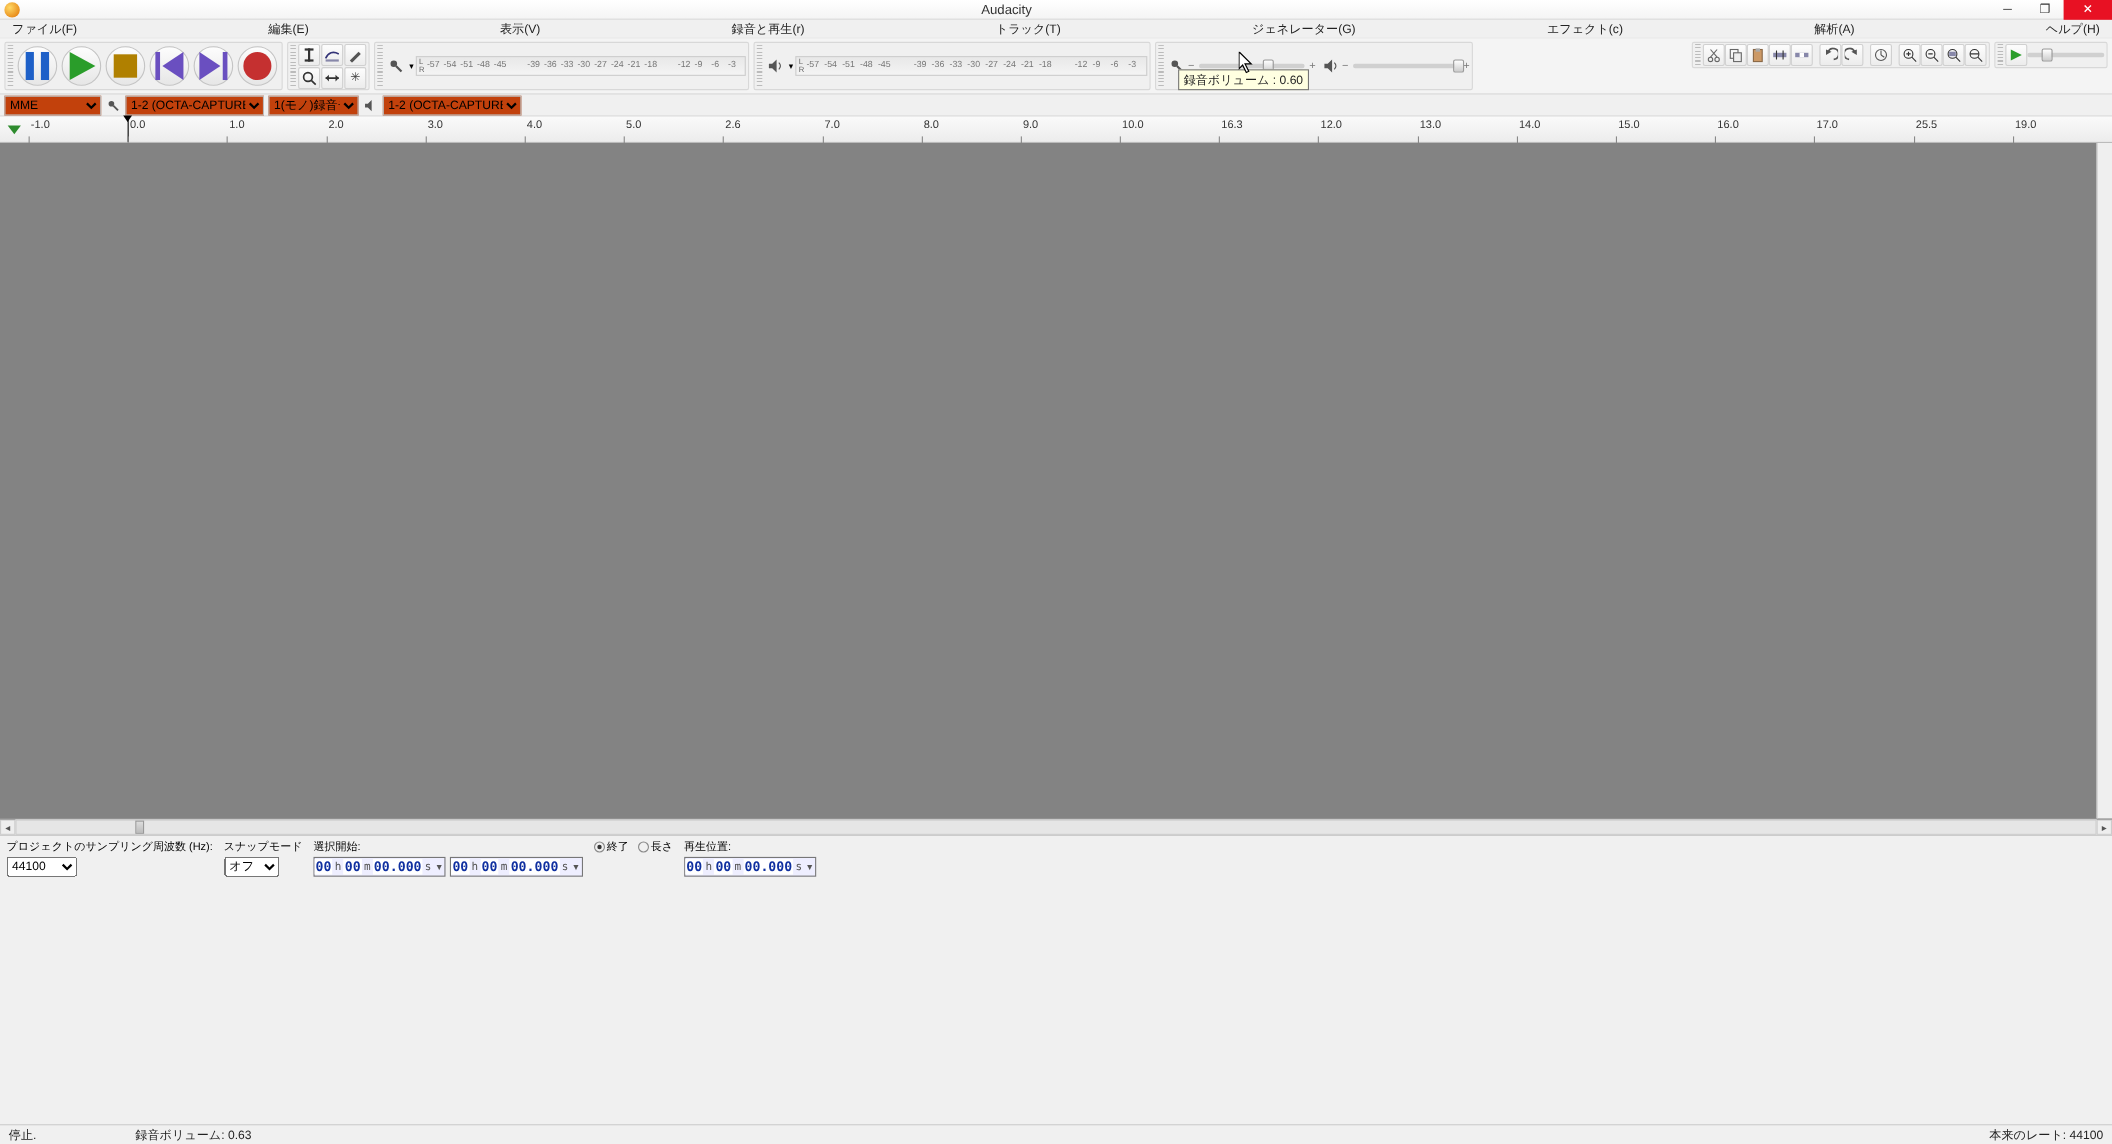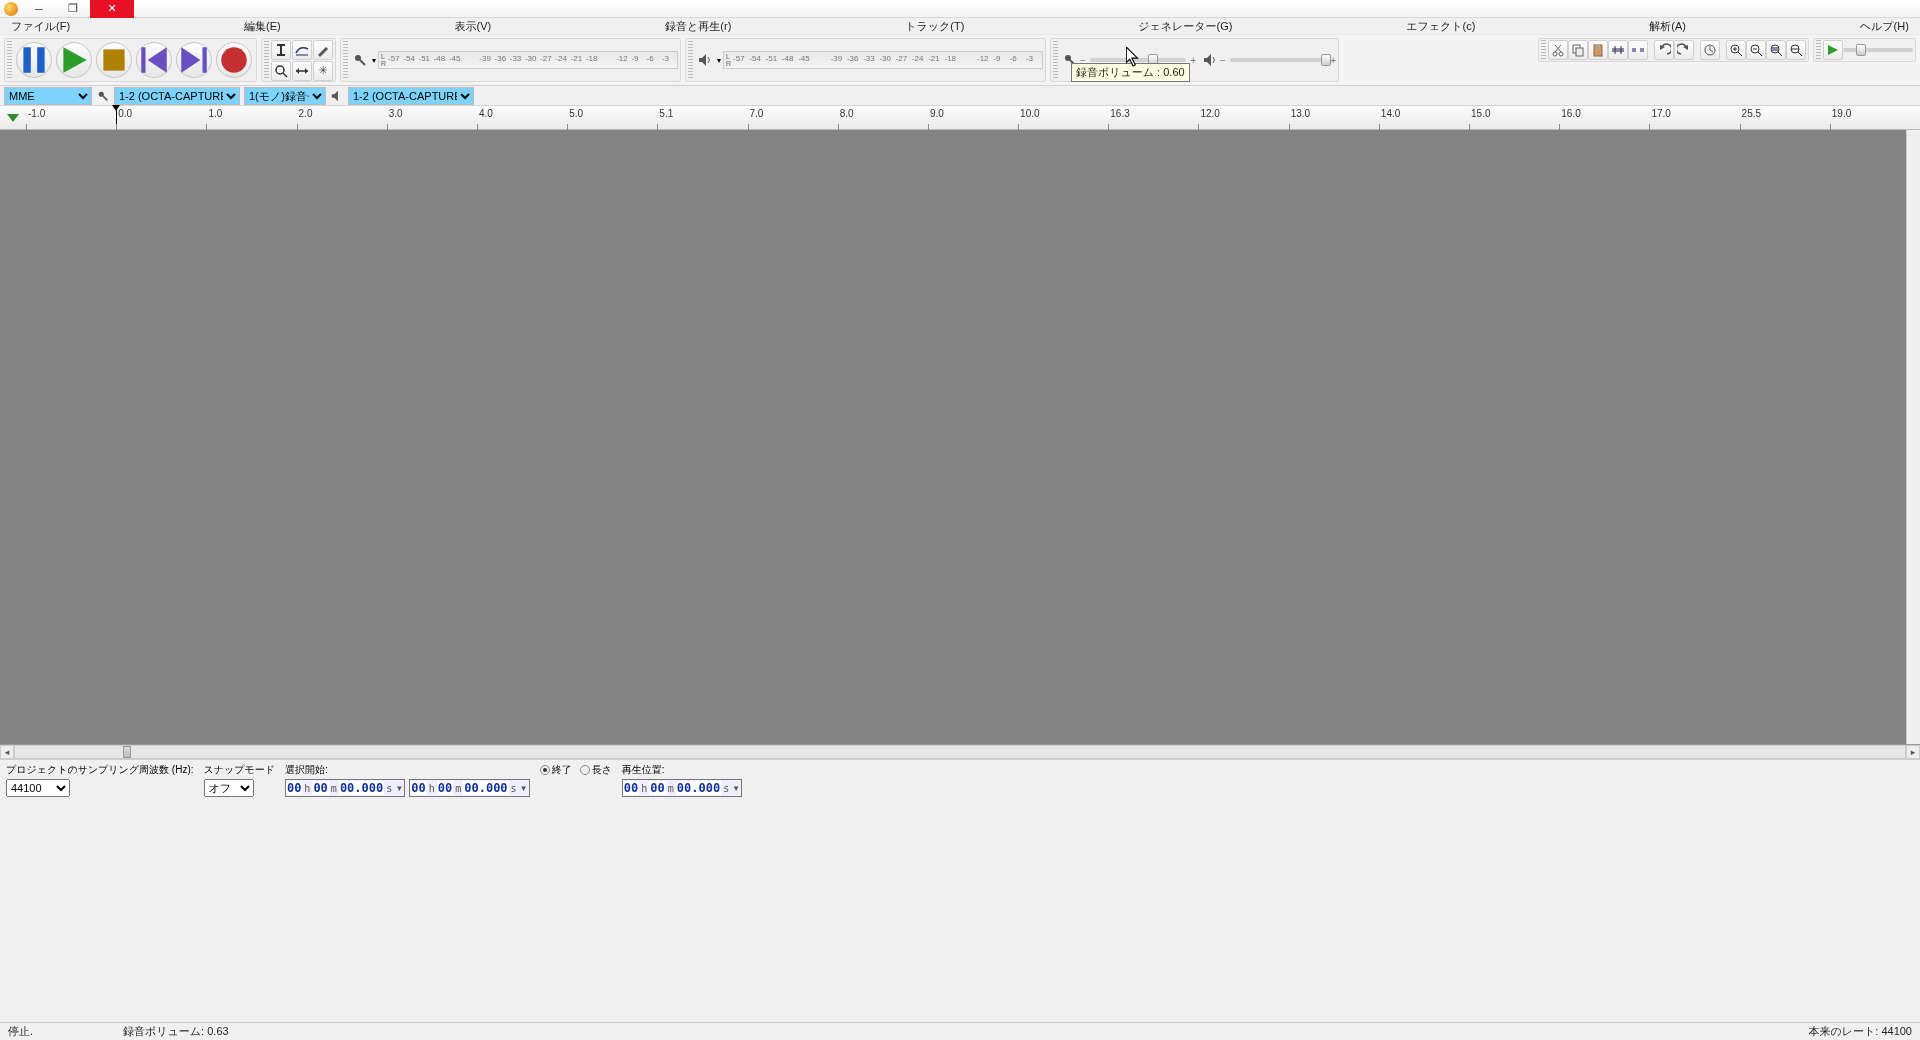--- a/index.html
+++ b/index.html
@@ -26,21 +26,21 @@
 .smbtn svg { width:14px; height:14px; }
 .meter { height:18px; background:linear-gradient(#e8e8e8,#f4f4f4); border:1px solid #ccc; display:flex; align-items:center; font-size:8px; color:#555; position:relative; flex:1; }
 .meter .lr { font-size:7px; line-height:7px; padding:0 2px; color:#666; }
 .meter .ticks { flex:1; position:relative; height:100%; overflow:hidden; }
 .meter .ticks span { position:absolute; top:2px; font-size:8px; color:#777; }
 .slider-wrap { display:flex; align-items:center; gap:4px; width:116px; }
 .slider-track { flex:1; height:4px; background:#d0d0d0; border-radius:2px; position:relative; }
 .slider-thumb { position:absolute; top:-4px; width:10px; height:12px; background:linear-gradient(#fff,#ccc); border:1px solid #999; border-radius:2px; }
 
 .devicebar { background:#f0f0f0; height:20px; display:flex; align-items:center; padding:0 4px; gap:4px; border-bottom:1px solid #d4d4d4; }
-.devicebar select { font-size:11px; height:18px; border:1px solid #bbb; background:#7dd3fc; }
+.devicebar select { font-size:11px; height:18px; border:1px solid #bbb; background:#c2410c; }
 .devicon { width:14px; height:14px; display:flex; align-items:center; justify-content:center; color:#555; font-size:11px; }
 
 .ruler-row { display:flex; height:24px; background:linear-gradient(#fafafa,#ececec); border-bottom:1px solid #bbb; }
 .ruler-left { width:26px; display:flex; align-items:center; justify-content:center; }
 .ruler-left .tri { width:0; height:0; border-left:6px solid transparent; border-right:6px solid transparent; border-top:8px solid #2e8b2e; }
 .ruler-body { flex:1; position:relative; font-size:10px; color:#333; }
 .ruler-body .tick { position:absolute; top:0; height:100%; border-left:1px solid #888; }
 .ruler-body .lbl { position:absolute; top:2px; font-size:10px; }
 .playhead { position:absolute; top:0; bottom:0; width:1px; background:#000; }
 .playhead::before { content:""; position:absolute; top:-1px; left:-4px; width:0; height:0; border-left:4px solid transparent; border-right:4px solid transparent; border-top:6px solid #000; }
@@ -70,20 +70,21 @@
 
 .vscroll { position:absolute; right:0; top:0; bottom:0; width:14px; background:#efefef; border-left:1px solid #ccc; }
 
 svg { display:block; }
 </style>
 </head>
 <body>
 
 <div class="titlebar">
   <div class="app-icon"></div>
+  <div class="title">Audacity</div>
   <div class="winbtn">─</div>
   <div class="winbtn max">❐</div>
   <div class="winbtn close">✕</div>
 </div>
 
 <div class="menubar">
   <span>ファイル(F)</span>
   <span>編集(E)</span>
   <span>表示(V)</span>
   <span>録音と再生(r)</span>
@@ -418,21 +419,21 @@
       <div class="lbl" style="left: calc(9.52381% + 2px);">1.0</div>
       <div class="tick" style="left: 14.2857%; height: 6px; top: 18px;"></div>
       <div class="lbl" style="left: calc(14.2857% + 2px);">2.0</div>
       <div class="tick" style="left: 19.0476%; height: 6px; top: 18px;"></div>
       <div class="lbl" style="left: calc(19.0476% + 2px);">3.0</div>
       <div class="tick" style="left: 23.8095%; height: 6px; top: 18px;"></div>
       <div class="lbl" style="left: calc(23.8095% + 2px);">4.0</div>
       <div class="tick" style="left: 28.5714%; height: 6px; top: 18px;"></div>
       <div class="lbl" style="left: calc(28.5714% + 2px);">5.0</div>
       <div class="tick" style="left: 33.3333%; height: 6px; top: 18px;"></div>
-      <div class="lbl" style="left: calc(33.3333% + 2px);">5.1</div>
+      <div class="lbl" style="left: calc(33.3333% + 2px);">2.6</div>
       <div class="tick" style="left: 38.0952%; height: 6px; top: 18px;"></div>
       <div class="lbl" style="left: calc(38.0952% + 2px);">7.0</div>
       <div class="tick" style="left: 42.8571%; height: 6px; top: 18px;"></div>
       <div class="lbl" style="left: calc(42.8571% + 2px);">8.0</div>
       <div class="tick" style="left: 47.619%; height: 6px; top: 18px;"></div>
       <div class="lbl" style="left: calc(47.619% + 2px);">9.0</div>
       <div class="tick" style="left: 52.381%; height: 6px; top: 18px;"></div>
       <div class="lbl" style="left: calc(52.381% + 2px);">10.0</div>
       <div class="tick" style="left: 57.1429%; height: 6px; top: 18px;"></div>
       <div class="lbl" style="left: calc(57.1429% + 2px);">16.3</div>

